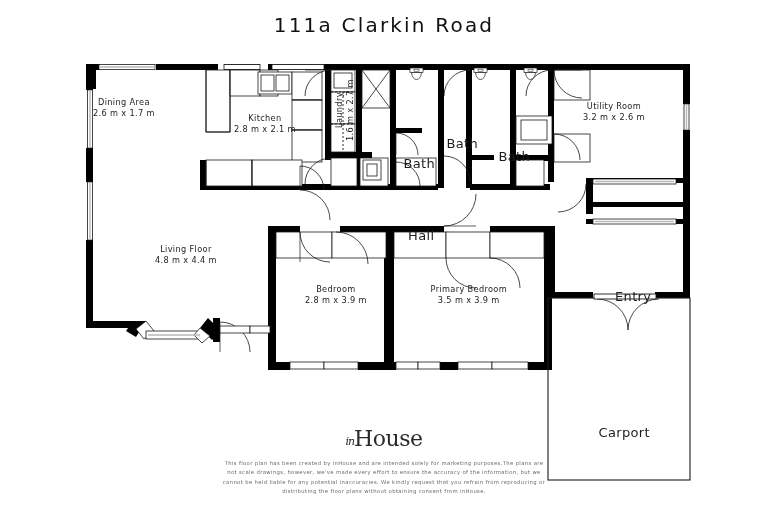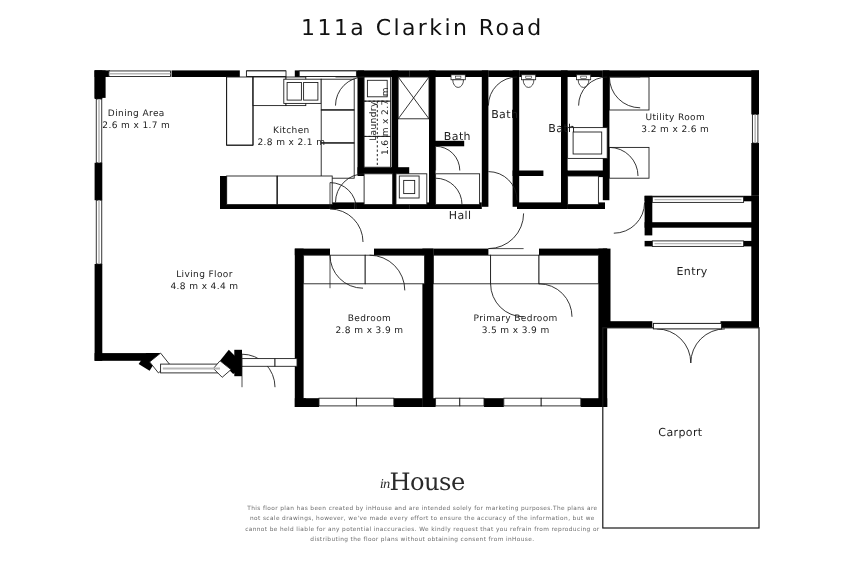--- a/index.html
+++ b/index.html
@@ -67,21 +67,21 @@
   .room-label .rname {
     display: block;
     font-size: 8.2px;
     letter-spacing: 0.35px;
   }
   .room-label .rdim {
     display: block;
     font-size: 8.2px;
     letter-spacing: 0.35px;
   }
-  .room-label.small .rname { font-size: 10px; }
+  .room-label.small .rname { font-size: 13px; margin-top: 37px; }
   .room-label.rot {
     transform-origin: 50% 50%;
     transform: rotate(-90deg);
   }
 
   
   .footer {
     position: absolute;
     left: 0;
     top: 428px;
@@ -428,21 +428,21 @@
         <span class="rdim">4.8 m x 4.4 m</span>
       </div>
       <div class="room-label" style="left: 305px; top: 284px;">
         <span class="rname">Bedroom</span>
         <span class="rdim">2.8 m x 3.9 m</span>
       </div>
       <div class="room-label" style="left: 430.5px; top: 284px;">
         <span class="rname">Primary Bedroom</span>
         <span class="rdim">3.5 m x 3.9 m</span>
       </div>
-      <div class="room-label small" style="left: 603px; top: 241px; padding-left: 12px;">
+      <div class="room-label small" style="left: 603px; top: 251px; padding-left: 12px;">
         <span class="rname">Entry</span>
       </div>
       <div class="room-label small" style="left: 598.5px; top: 387px;">
         <span class="rname">Carport</span>
       </div>
     </div>
 
   <div class="footer">
     <div class="logo"><span class="logo-in">in</span><span class="logo-house">House</span></div>
     <div class="disclaimer">This floor plan has been created by inHouse and are intended solely for marketing purposes.The plans are not scale drawings, however, we've made every effort to ensure the accuracy of the information, but we cannot be held liable for any potential inaccuracies. We kindly request that you refrain from reproducing or distributing the floor plans without obtaining consent from inHouse.</div>

